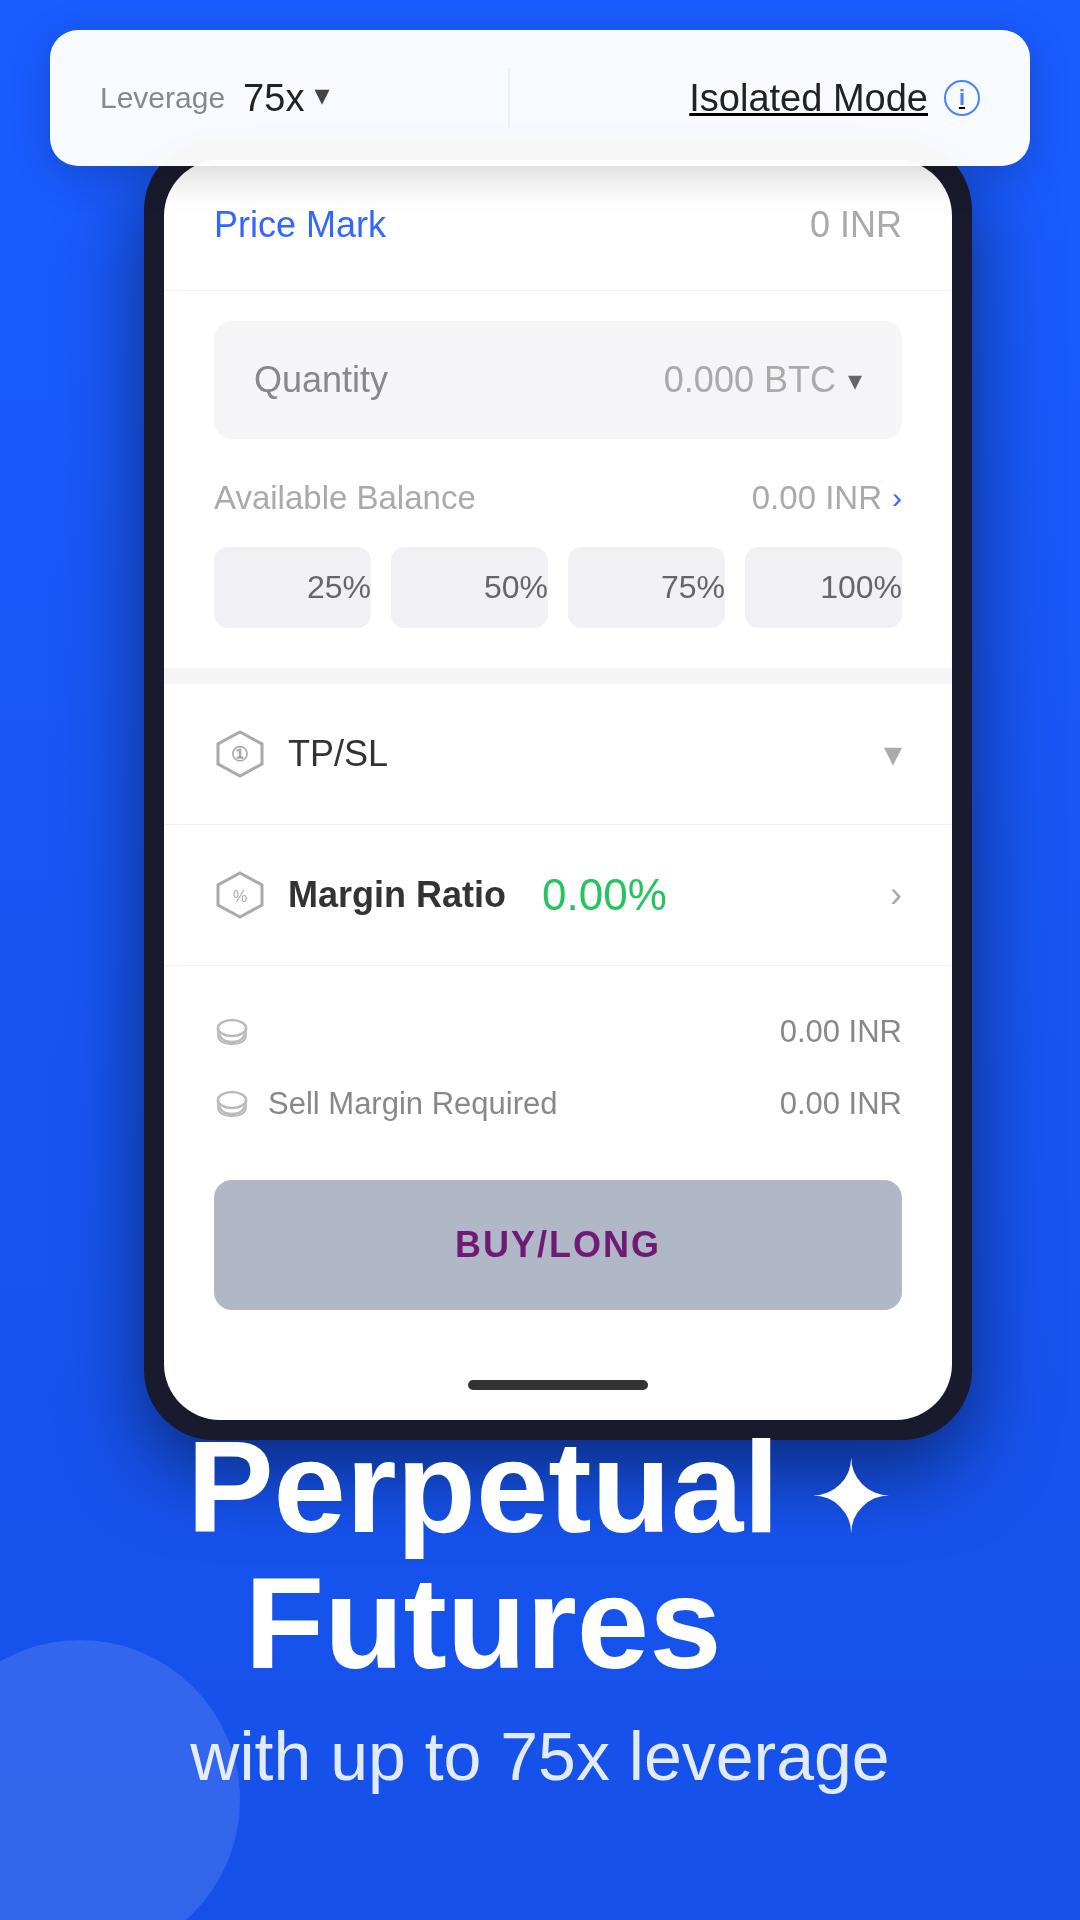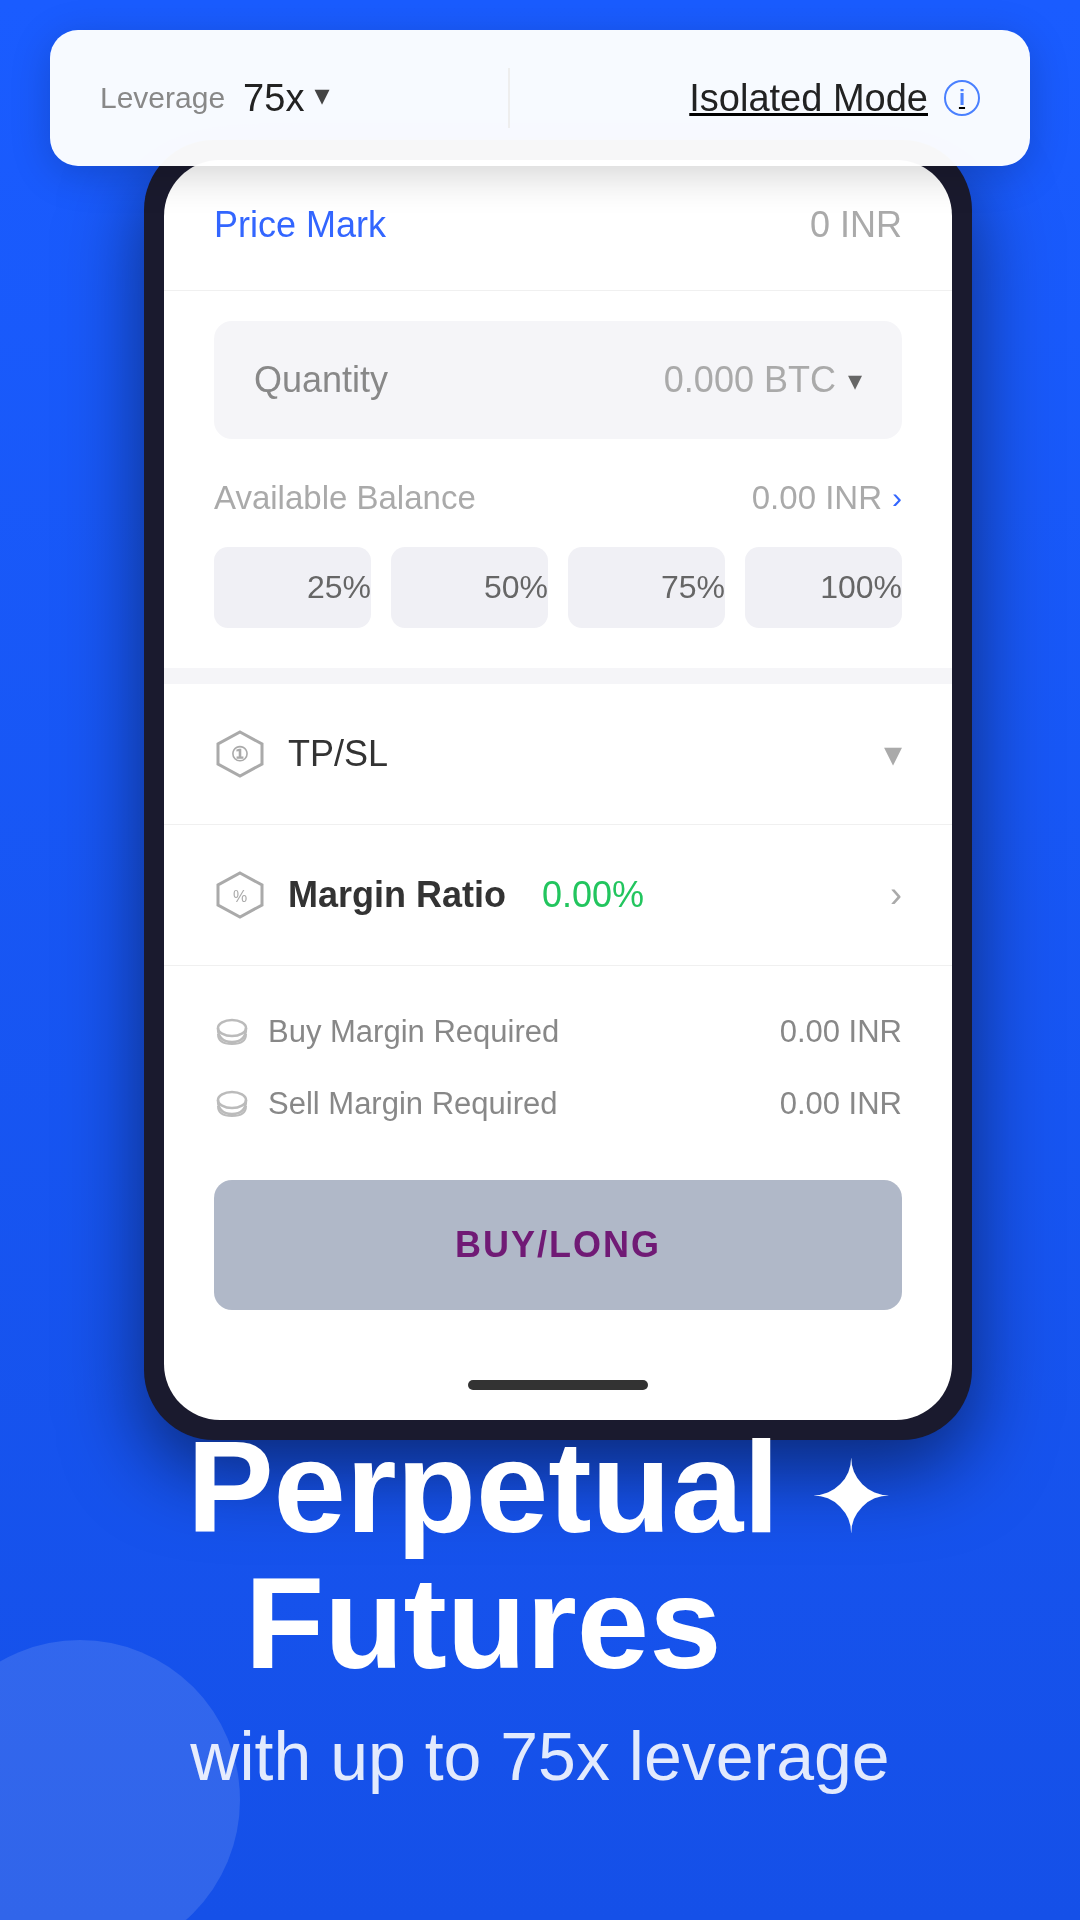--- a/index.html
+++ b/index.html
@@ -246,21 +246,21 @@
     .margin-icon {
       width: 52px;
       height: 52px;
     }
     .margin-label {
       font-size: 36px;
       color: #333;
       font-weight: 600;
     }
     .margin-value {
-      font-size: 36px;
+      font-size: 44px;
       color: #22c55e;
       font-weight: 500;
       margin-left: 14px;
     }
 
     
     .margin-info {
       padding: 30px 50px;
     }
     .margin-info-row {
@@ -461,21 +461,20 @@
         </div>
 
         <div class="margin-info">
           <div class="margin-info-row">
             <div class="margin-info-left">
               <svg width="36" height="36" viewBox="0 0 36 36">
                 <ellipse cx="18" cy="14" rx="14" ry="8" fill="none" stroke="#bbb" stroke-width="2.5"></ellipse>
                 <path d="M4 14 Q4 28 18 28 Q32 28 32 14" fill="none" stroke="#bbb" stroke-width="2.5"></path>
                 <path d="M4 20 Q4 30 18 30 Q32 30 32 20" fill="none" stroke="#bbb" stroke-width="2"></path>
               </svg>
-              <span>Buy Margin Required</span>
             </div>
             <span class="margin-info-right">0.00 INR</span>
           </div>
           <div class="margin-info-row">
             <div class="margin-info-left">
               <svg width="36" height="36" viewBox="0 0 36 36">
                 <ellipse cx="18" cy="14" rx="14" ry="8" fill="none" stroke="#bbb" stroke-width="2.5"></ellipse>
                 <path d="M4 14 Q4 28 18 28 Q32 28 32 14" fill="none" stroke="#bbb" stroke-width="2.5"></path>
                 <path d="M4 20 Q4 30 18 30 Q32 30 32 20" fill="none" stroke="#bbb" stroke-width="2"></path>
               </svg>

